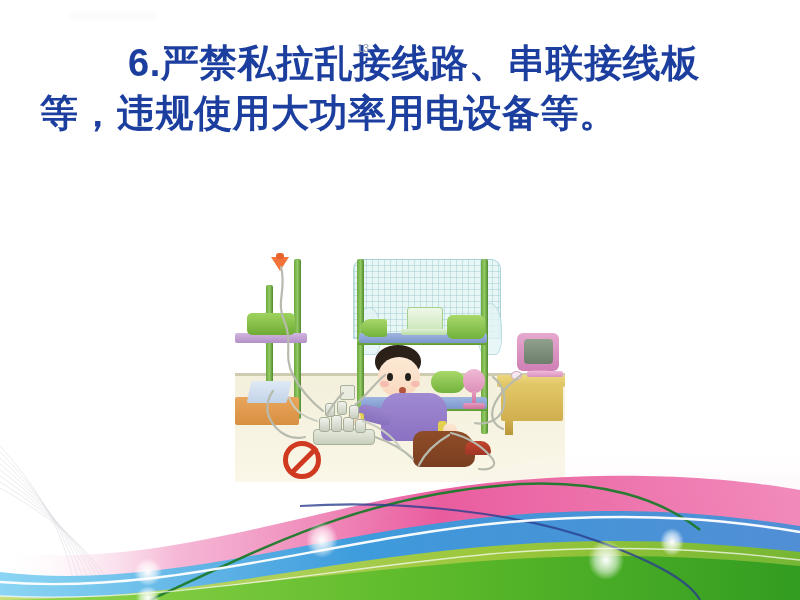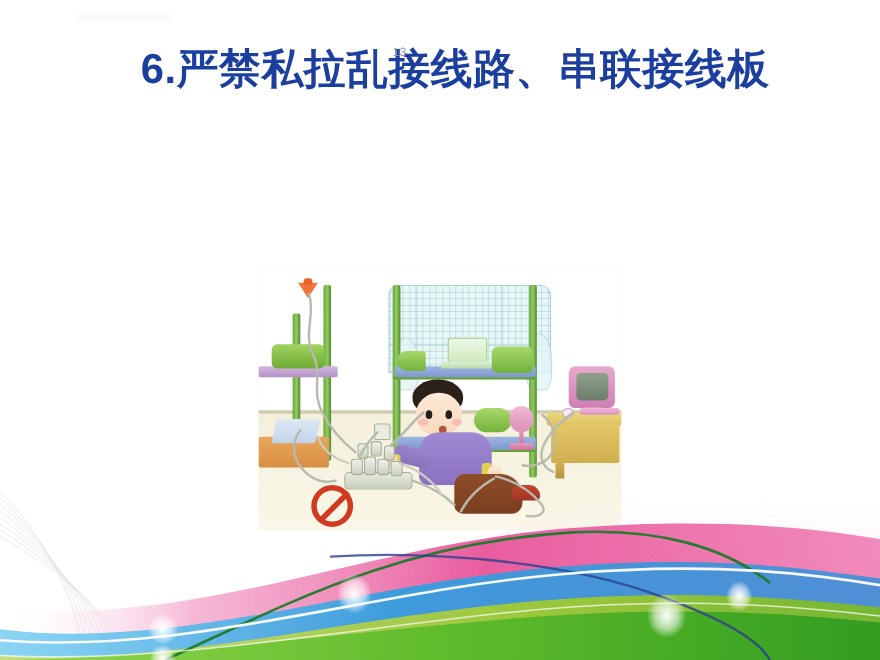--- a/index.html
+++ b/index.html
@@ -325,20 +325,21 @@
 </style>
 </head>
 <body>
 
 <div id="slide">
 
   <div class="top-band"></div>
 
   <div class="title-block">
     <div class="title-line1"><span class="num-prefix">6.</span><span>严禁私拉乱接线路、串联接线板</span></div>
+    <div class="title-line2">等，违规使用大功率用电设备等。</div>
   </div>
 
   <div class="slide-number">13</div>
 
   <div class="illustration">
     <div class="ill-white-bg"></div>
     <div class="floor"></div>
     <div class="floor-line"></div>
 
     <div class="lamp-shade" style="left:36px; top:12px;"></div>

